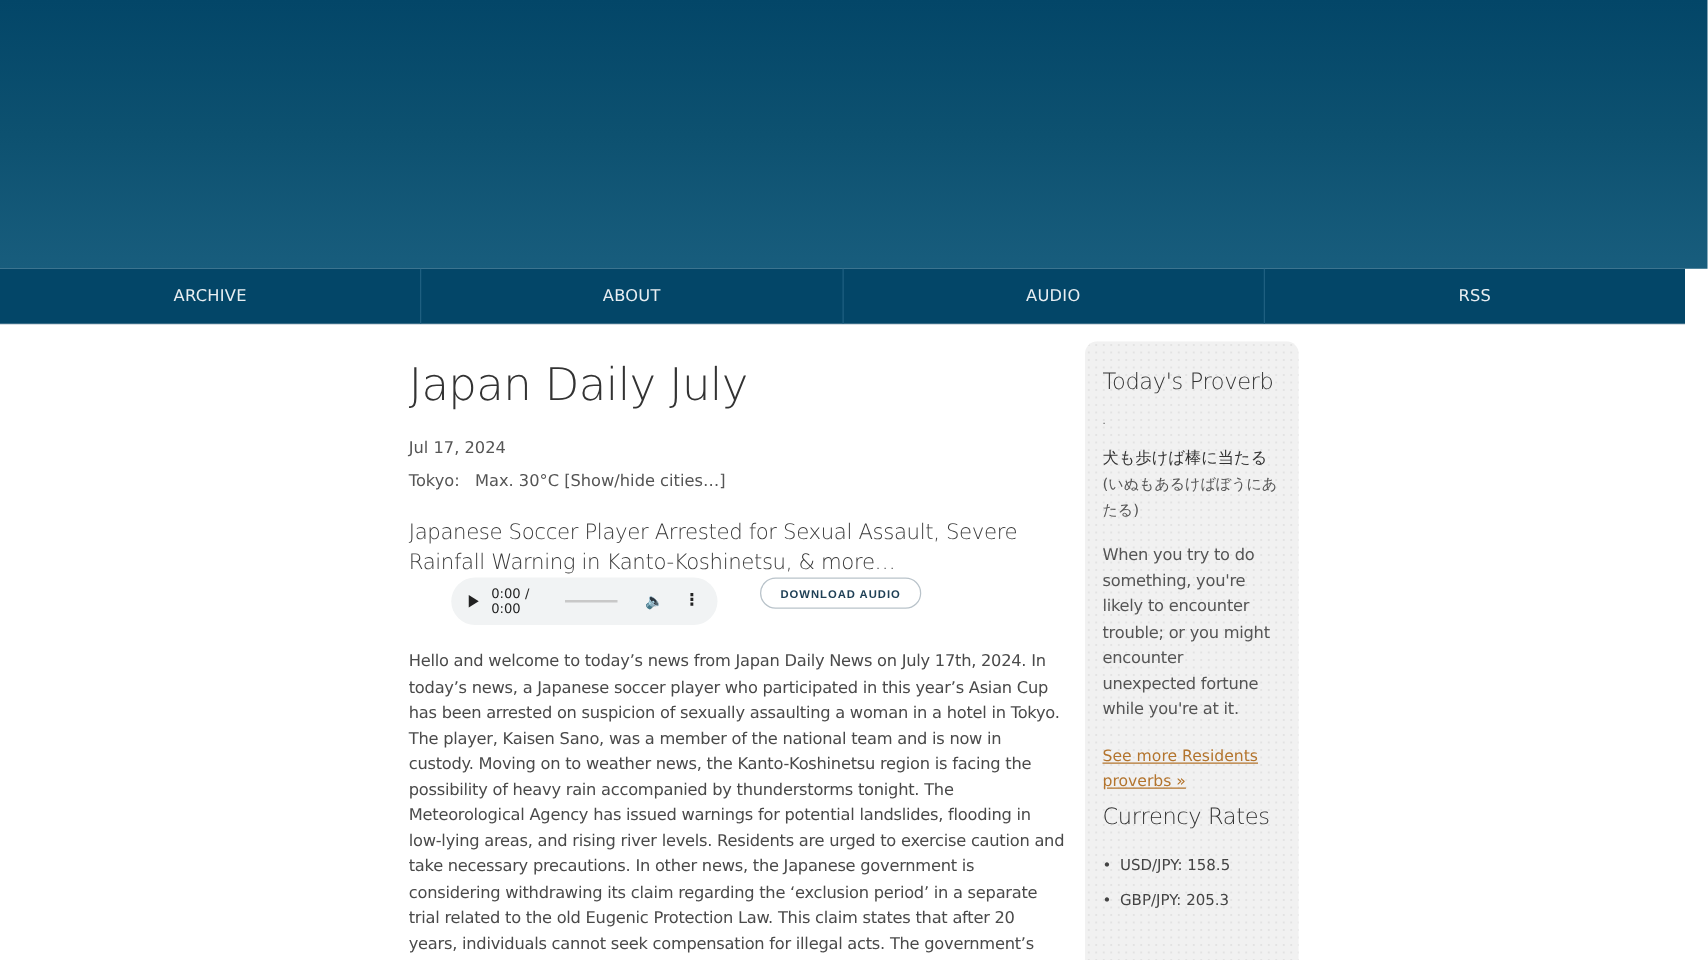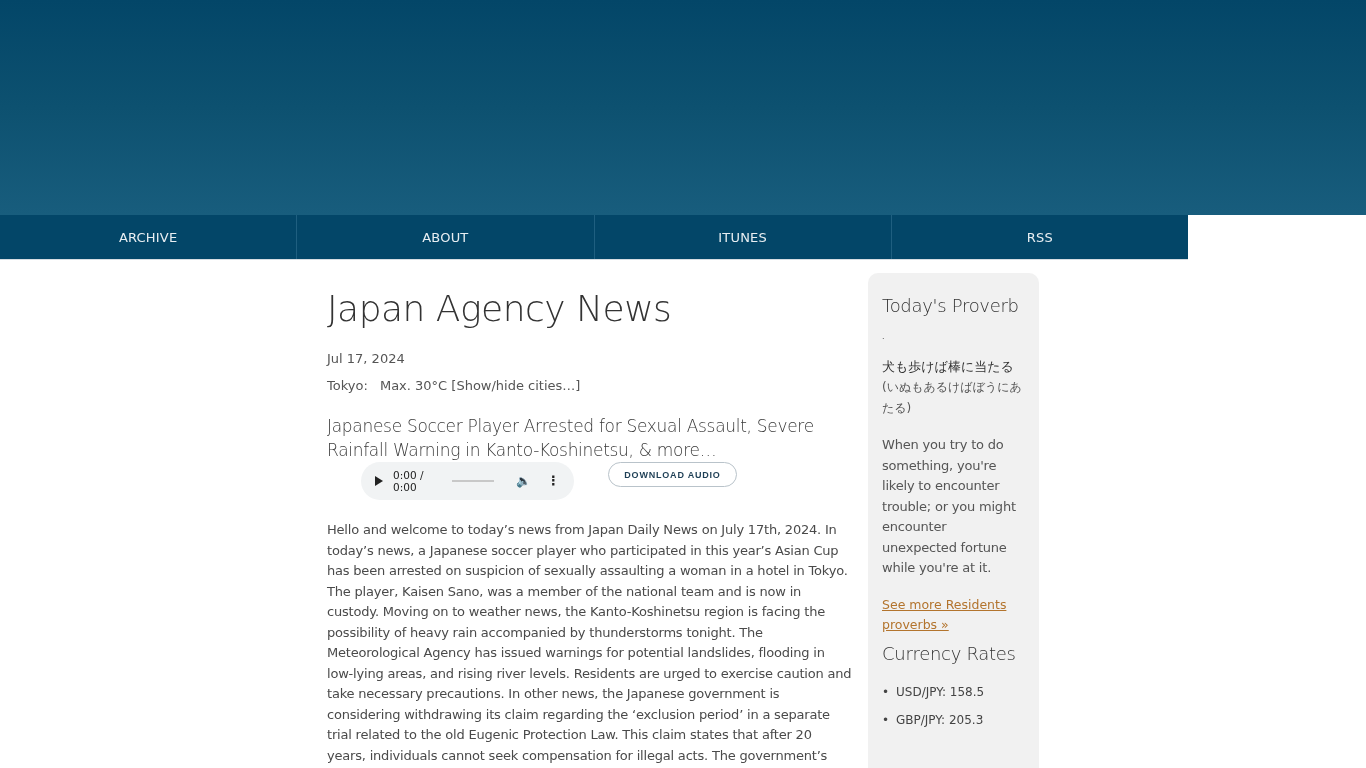--- a/index.html
+++ b/index.html
@@ -4,21 +4,21 @@
 <style>
   * { box-sizing: border-box; margin: 0; padding: 0; }
   html, body { width: 1366px; height: 768px; overflow: hidden; background: #ffffff; }
   body { font-family: "DejaVu Sans", "Liberation Sans", sans-serif; color: #3a3a3a; }
 
   .hero {
     position: absolute; left: 0; top: 0; width: 1366px; height: 215px;
     background: linear-gradient(to bottom, #034668 0%, #0d5170 50%, #185d7d 100%);
   }
   .nav {
-    position: absolute; left: 0; top: 215px; width: 1188px; height: 45px;
+    position: absolute; left: 0; top: 215px; width: 1348px; height: 45px;
     background: #034668; display: flex; border-bottom: 1px solid #d6dde2;
   }
   .nav-item {
     flex: 1; display: flex; align-items: center; justify-content: center;
     color: #e8eef2; font-size: 13px; letter-spacing: 0.2px; cursor: pointer;
     border-right: 1px solid #1f5f80;
   }
   .nav-item:last-child { border-right: none; }
 
   .main {
@@ -77,26 +77,26 @@
   .currency-list li::before { content: "•"; position: absolute; left: 0; color: #444; }
 </style>
 </head>
 <body>
 
 <div class="hero"></div>
 
 <nav class="nav">
   <div class="nav-item">ARCHIVE</div>
   <div class="nav-item">ABOUT</div>
-  <div class="nav-item">ITUNES</div>
+  <div class="nav-item">AUDIO</div>
   <div class="nav-item">RSS</div>
 </nav>
 
 <main class="main">
-  <h1 class="page-title">Japan Agency News</h1>
+  <h1 class="page-title">Japan Daily July</h1>
   <div class="date">Jul 17, 2024</div>
   <div class="weather">
     <span class="city">Tokyo:</span>
     <span>Max. 30°C</span>
     <span class="toggle">[Show/hide cities…]</span>
   </div>
   <h2 class="headline">Japanese Soccer Player Arrested for Sexual Assault, Severe Rainfall Warning in Kanto-Koshinetsu, &amp; more…</h2>
 
   <div class="media-row">
     <div class="audio-player">

